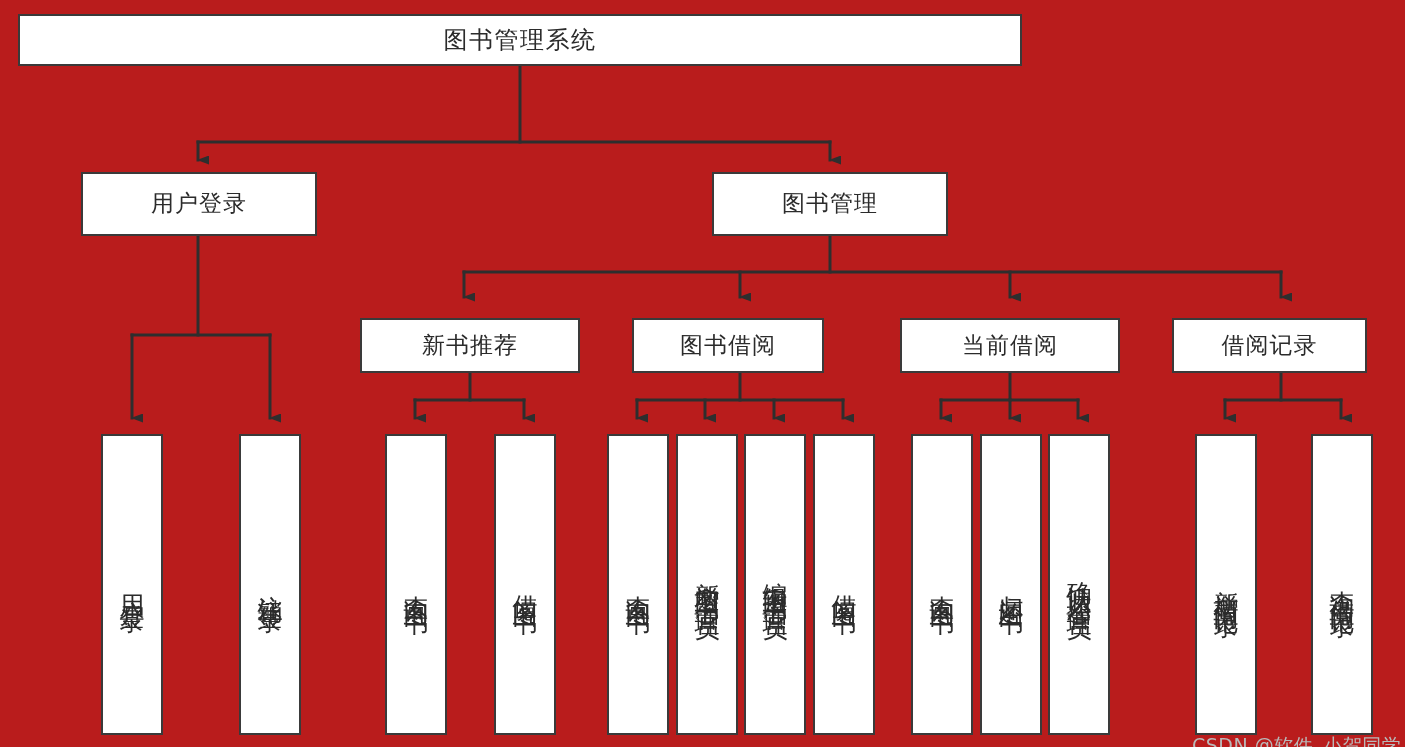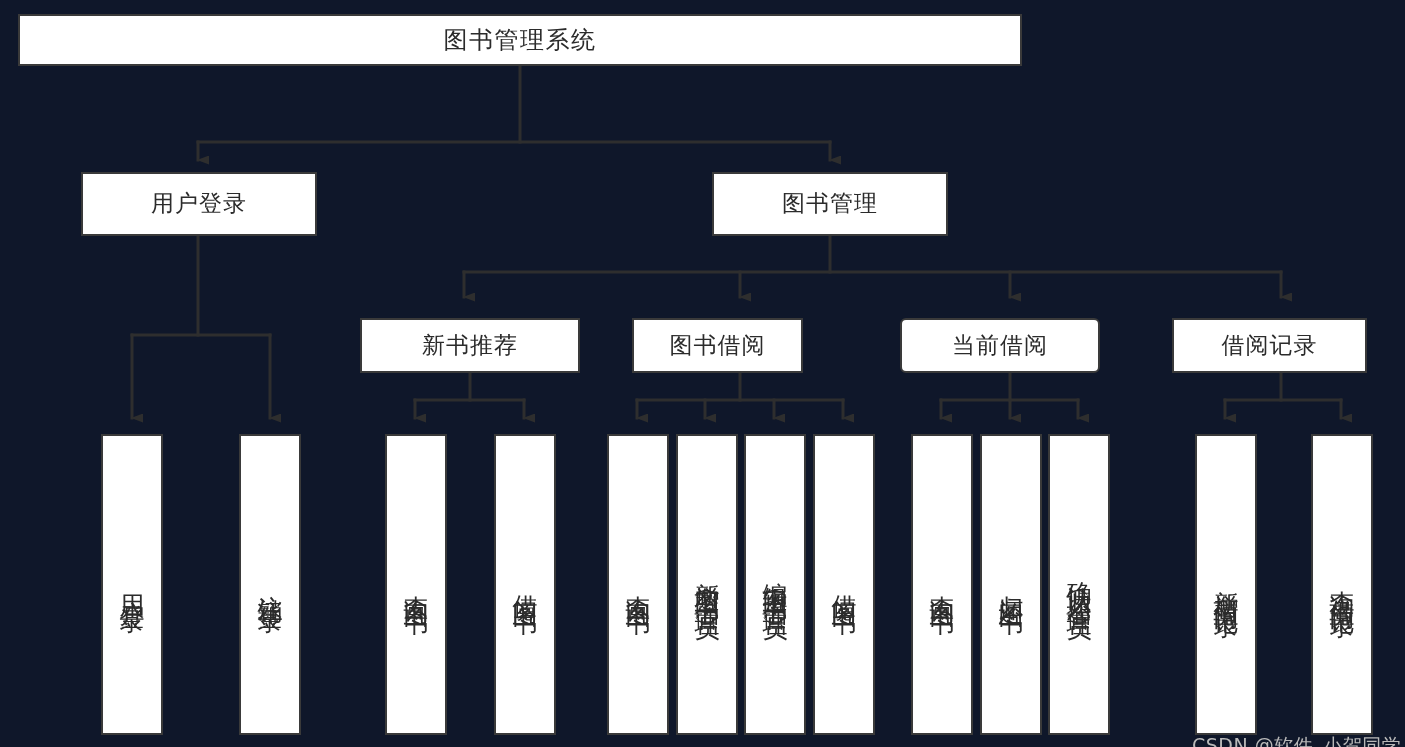--- a/index.html
+++ b/index.html
@@ -8,21 +8,21 @@
     padding: 0;
     background: #ffffff;
   }
   body {
     font-family: "DejaVu Sans", "Liberation Sans", sans-serif;
   }
   #diagram-canvas {
     position: relative;
     width: 1405px;
     height: 747px;
-    background: #0f172a;
+    background: #b91c1c;
     overflow: hidden;
   }
   #edges-layer {
     position: absolute;
     left: 0;
     top: 0;
     width: 1405px;
     height: 747px;
     pointer-events: none;
   }
@@ -138,24 +138,24 @@
   <div class="node horiz" style="left:81px; top:172px; width:236px; height:64px;">
     <span class="node-label">用户登录</span>
   </div>
   <div class="node horiz" style="left:360px; top:318px; width:220px; height:55px;">
     <span class="node-label">新书推荐</span>
   </div>
 
   <div class="node horiz" style="left:712px; top:172px; width:236px; height:64px;">
     <span class="node-label">图书管理</span>
   </div>
-  <div class="node horiz" style="left:632px; top:318px; width:171px; height:55px;">
+  <div class="node horiz" style="left:632px; top:318px; width:192px; height:55px;">
     <span class="node-label">图书借阅</span>
   </div>
-  <div class="node horiz" style="left:900px; top:318px; width:200px; height:55px;border-radius:6px;">
+  <div class="node horiz" style="left:900px; top:318px; width:220px; height:55px;">
     <span class="node-label">当前借阅</span>
   </div>
   <div class="node horiz" style="left:1172px; top:318px; width:195px; height:55px;">
     <span class="node-label">借阅记录</span>
   </div>
 
   <div class="node leaf" style="left:101px; top:434px; width:62px; height:301px;">
     <span class="node-label">用户登录</span>
   </div>
   <div class="node leaf" style="left:239px; top:434px; width:62px; height:301px;">

